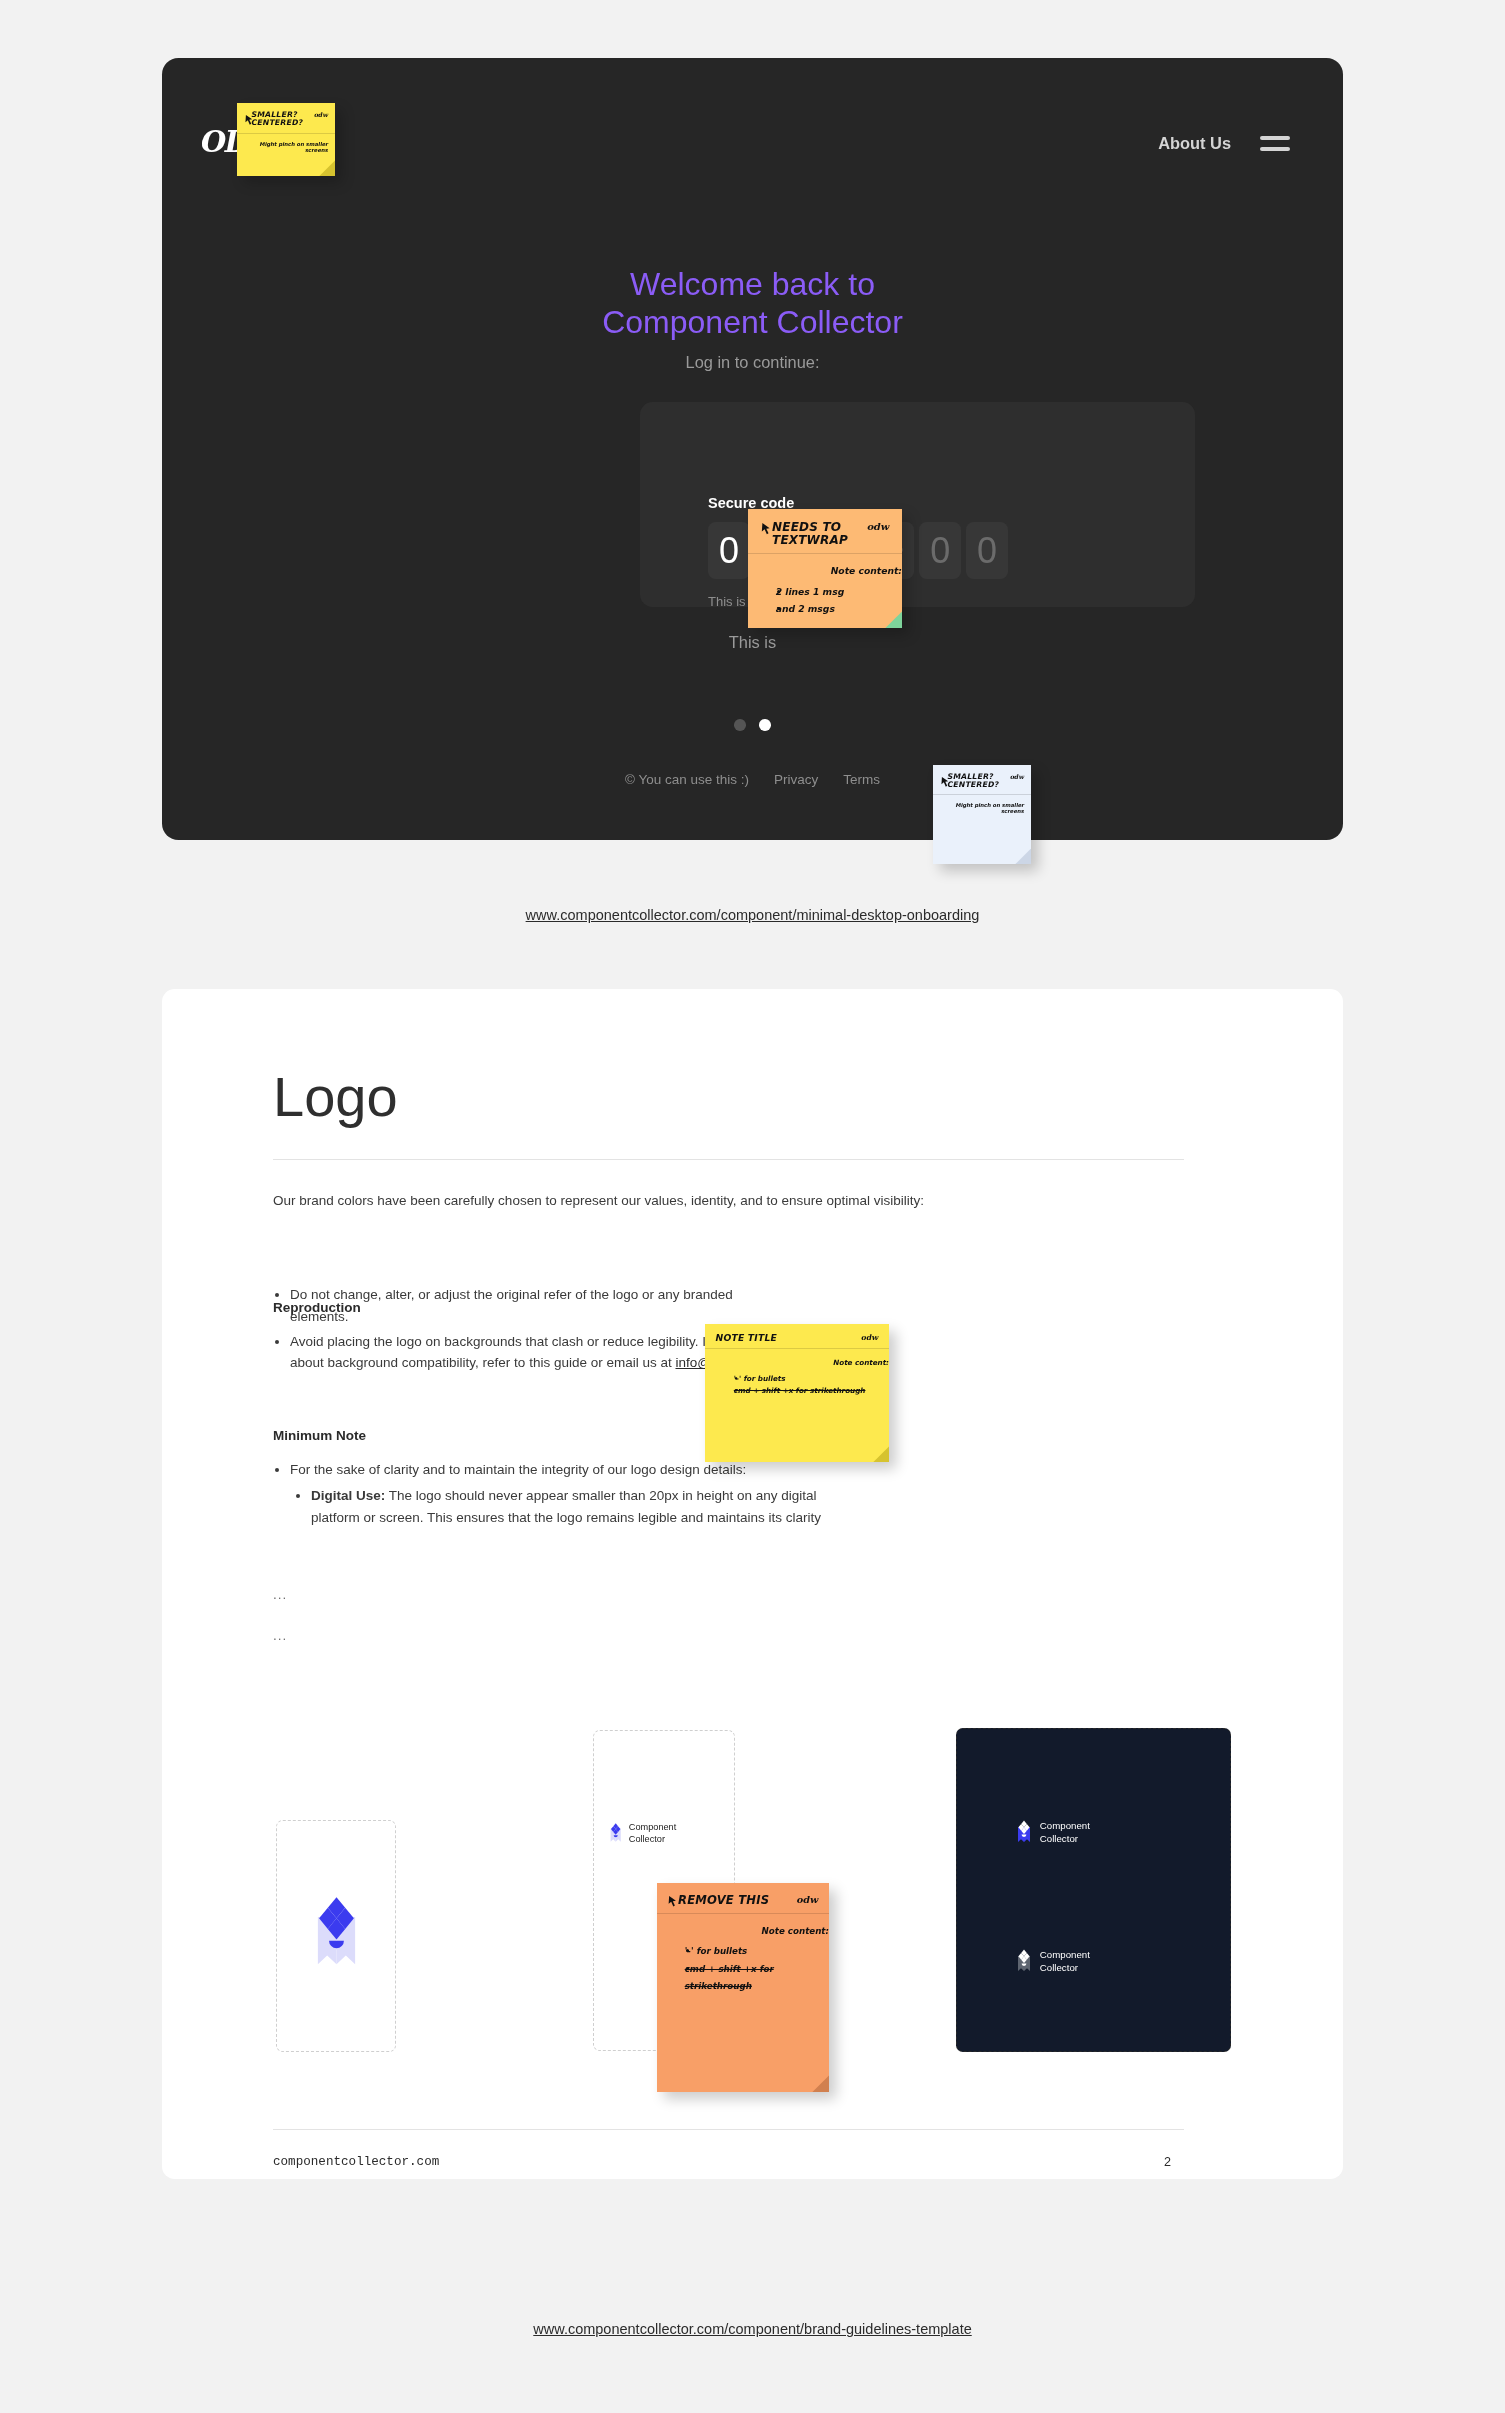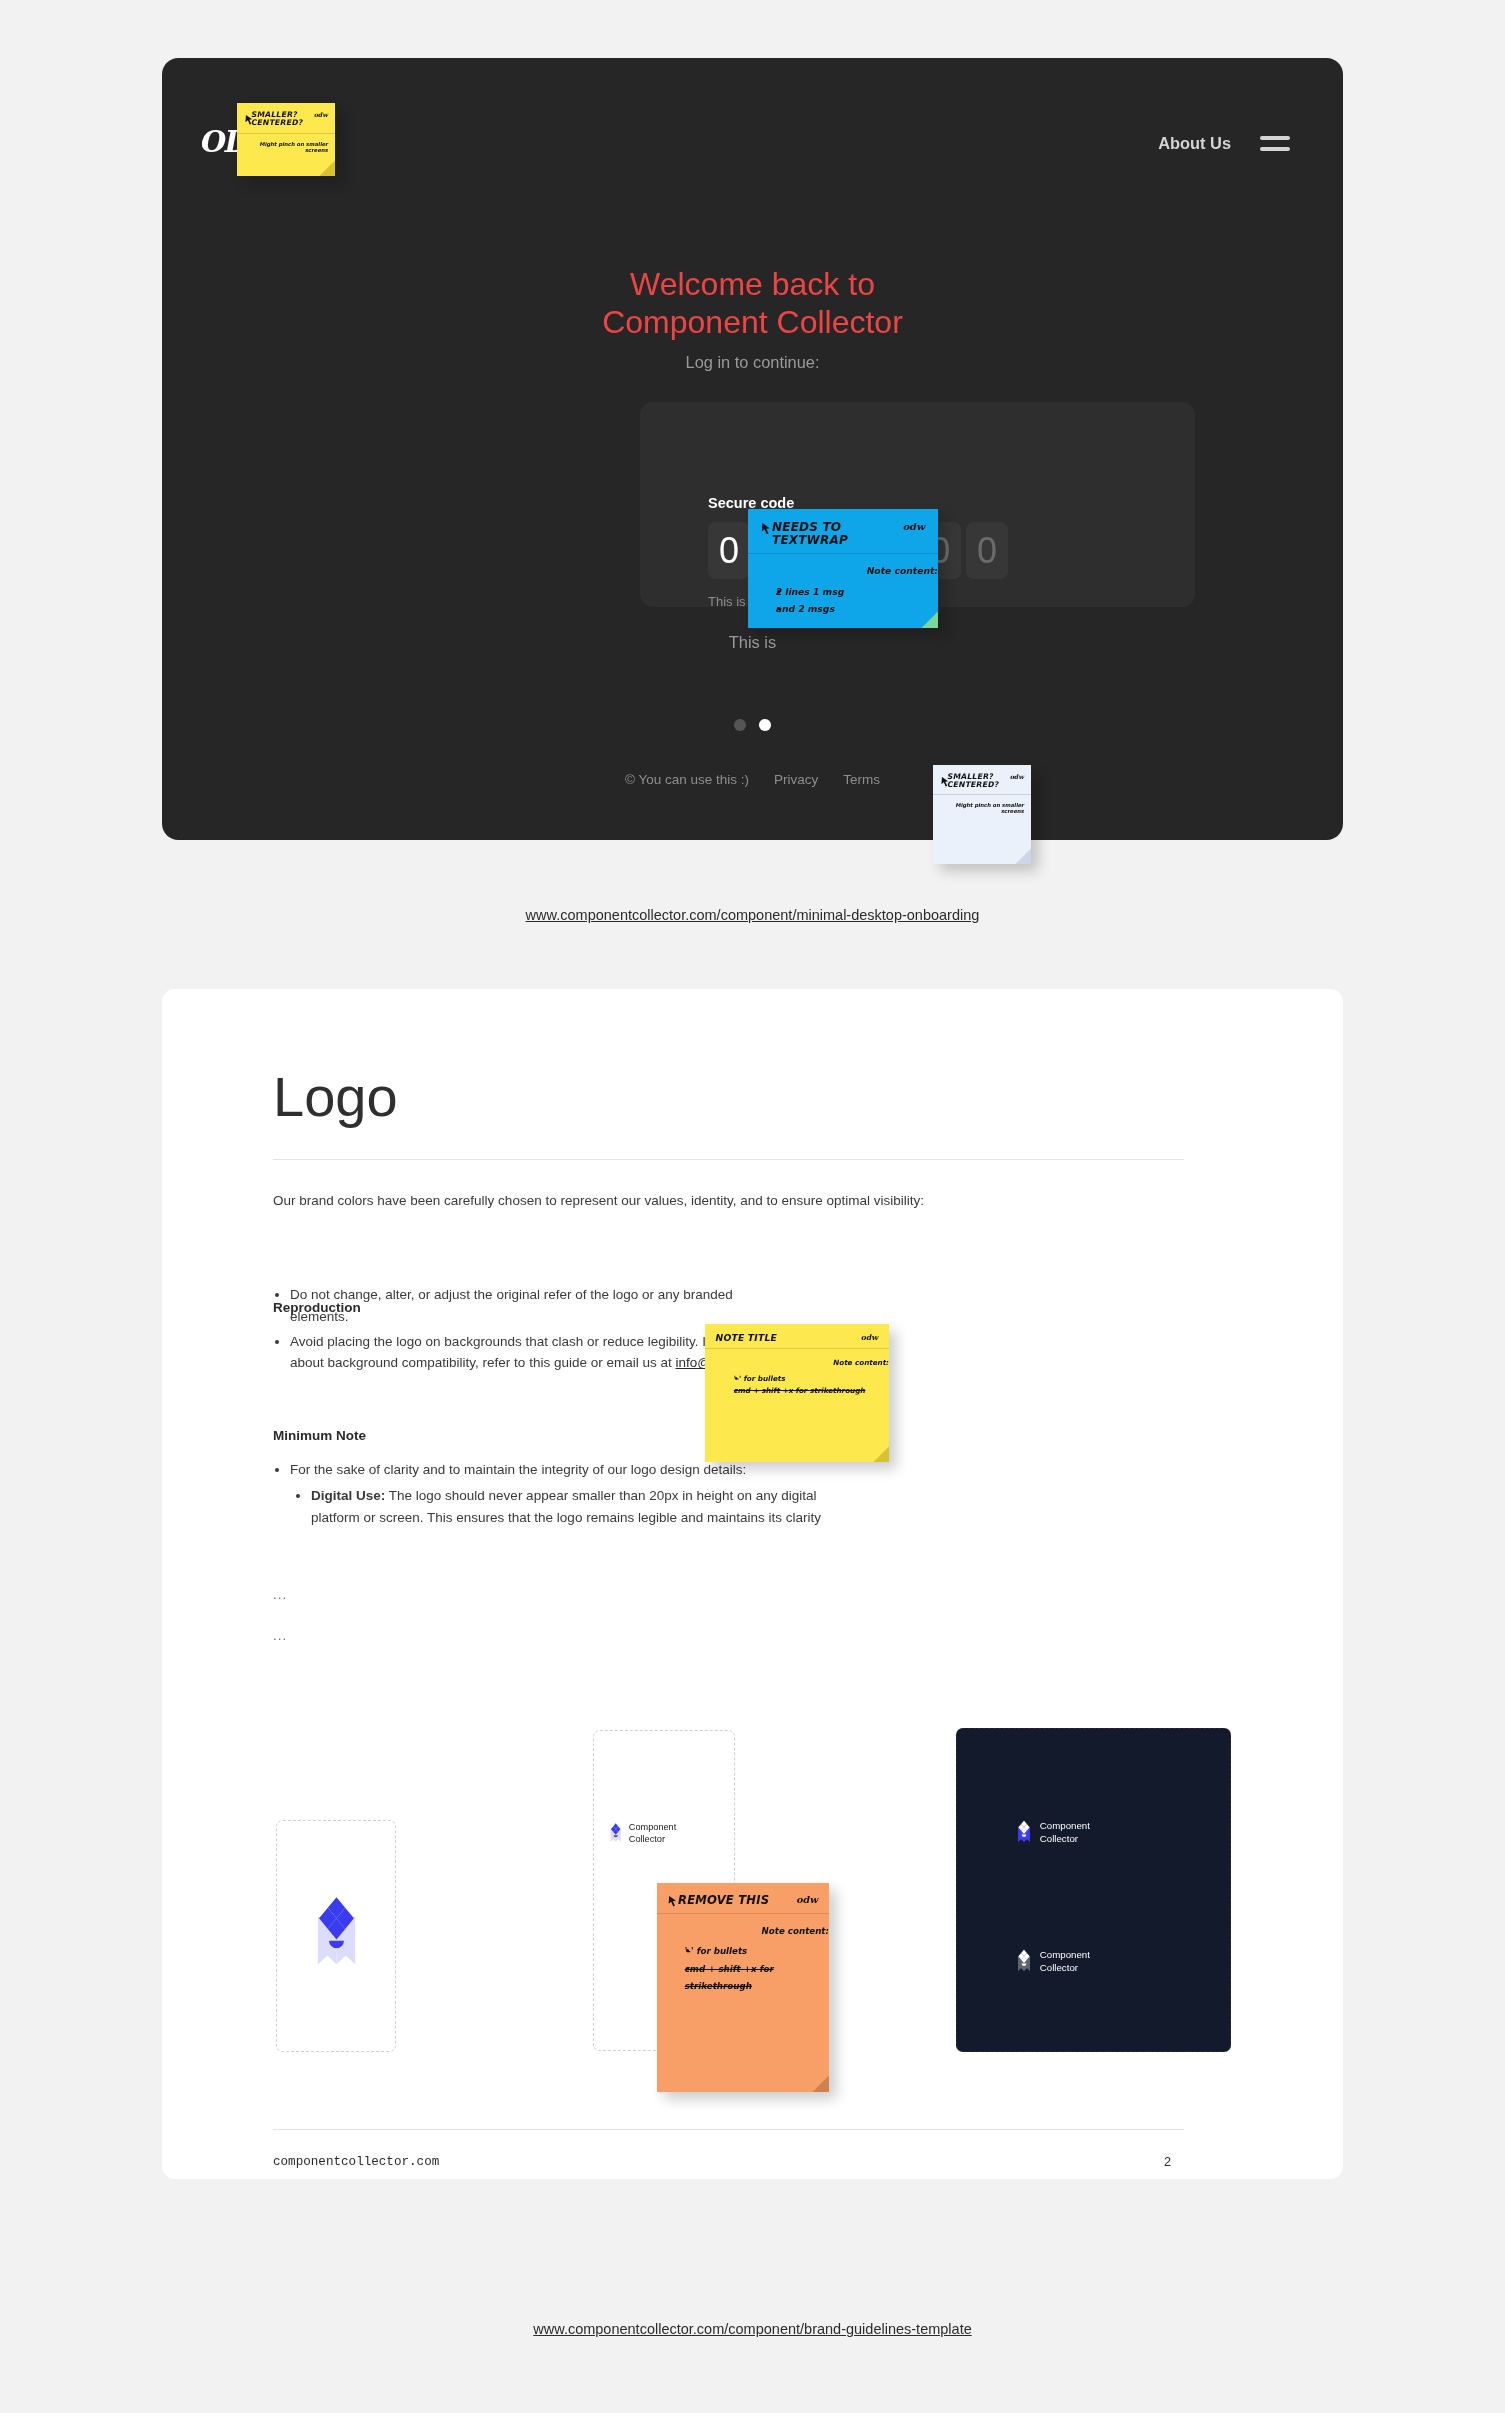--- a/index.html
+++ b/index.html
@@ -43,21 +43,21 @@
     font-family:"DejaVu Serif", serif; font-weight:700; font-style:italic;
     font-size:29px; letter-spacing:-1.4px;
   }
   #nav-right { position:absolute; right:53px; top:3.9px; display:flex; align-items:center; gap:29px; }
   #about-us { color:#d4d4d4; font-size:16.4px; font-weight:700; }
   #burger { width:30px; display:flex; flex-direction:column; gap:6.8px; }
   #burger span { display:block; height:4.3px; border-radius:2.4px; background:#d4d4d4; }
 
   #welcome {
     position:absolute; top:208px; left:0; width:100%; text-align:center;
-    color:#ef4444; font-size:32px; line-height:1.18; font-weight:400;
+    color:#8b5cf6; font-size:32px; line-height:1.18; font-weight:400;
   }
   #login-sub {
     position:absolute; top:295px; left:0; width:100%; text-align:center;
     color:#9a9a9a; font-size:16.4px;
   }
   #code-card {
     position:absolute; left:478px; top:344px; width:555px; height:205px;
     background:#2e2e2e; border-radius:12.6px;
   }
   #code-label { position:absolute; left:68px; top:93px; color:#fff; font-size:14.5px; font-weight:700; }
@@ -173,21 +173,21 @@
   <div class="n-rule" style="margin:1px 0 0 0;"></div>
   <div class="n-body-label" style="padding:6.8px 6.8px 0 6.8px; font-size:5.3px; font-weight:700;">Might pinch on smaller screens</div>
   <svg class="cursor-arrow" style="left:6.8px; top:10.6px;" width="10.6" height="12.6" viewBox="0 0 22 26">
     <path d="M4 2 L3 17 L8 13 L12 22 L15 20 L11 12 L17 11 Z" fill="#111"></path>
   </svg>
   <svg class="fold" width="16.4" height="16.4" viewBox="0 0 34 34">
     <path d="M34 0 L34 34 L0 34 Z" fill="#d6c32f"></path>
   </svg>
 </div>
 
-<div class="note light" style="left:748px; top:509px; width:190px; height:119px; background:#0ea5e9; color:#111;">
+<div class="note light" style="left:748px; top:509px; width:154px; height:119px; background:#fdba74; color:#111;">
   <div class="n-head" style="padding:11.6px 12.6px 6.8px 24px;">
     <div class="n-title" style="font-size:12px;">NEEDS TO<br>TEXTWRAP</div>
     <div class="n-brand" style="font-size:10px;">odw</div>
   </div>
   <div class="n-rule"></div>
   <div class="n-body-label" style="padding:10.6px 0 0 10.6px; font-size:9.2px;">Note content:</div>
   <ul style="padding:6.8px 0 0 20px; font-size:9.2px; line-height:1.9;">
     <li style="padding-left:7.7px;">2 lines 1 msg</li>
     <li style="padding-left:7.7px;">and 2 msgs</li>
   </ul>

